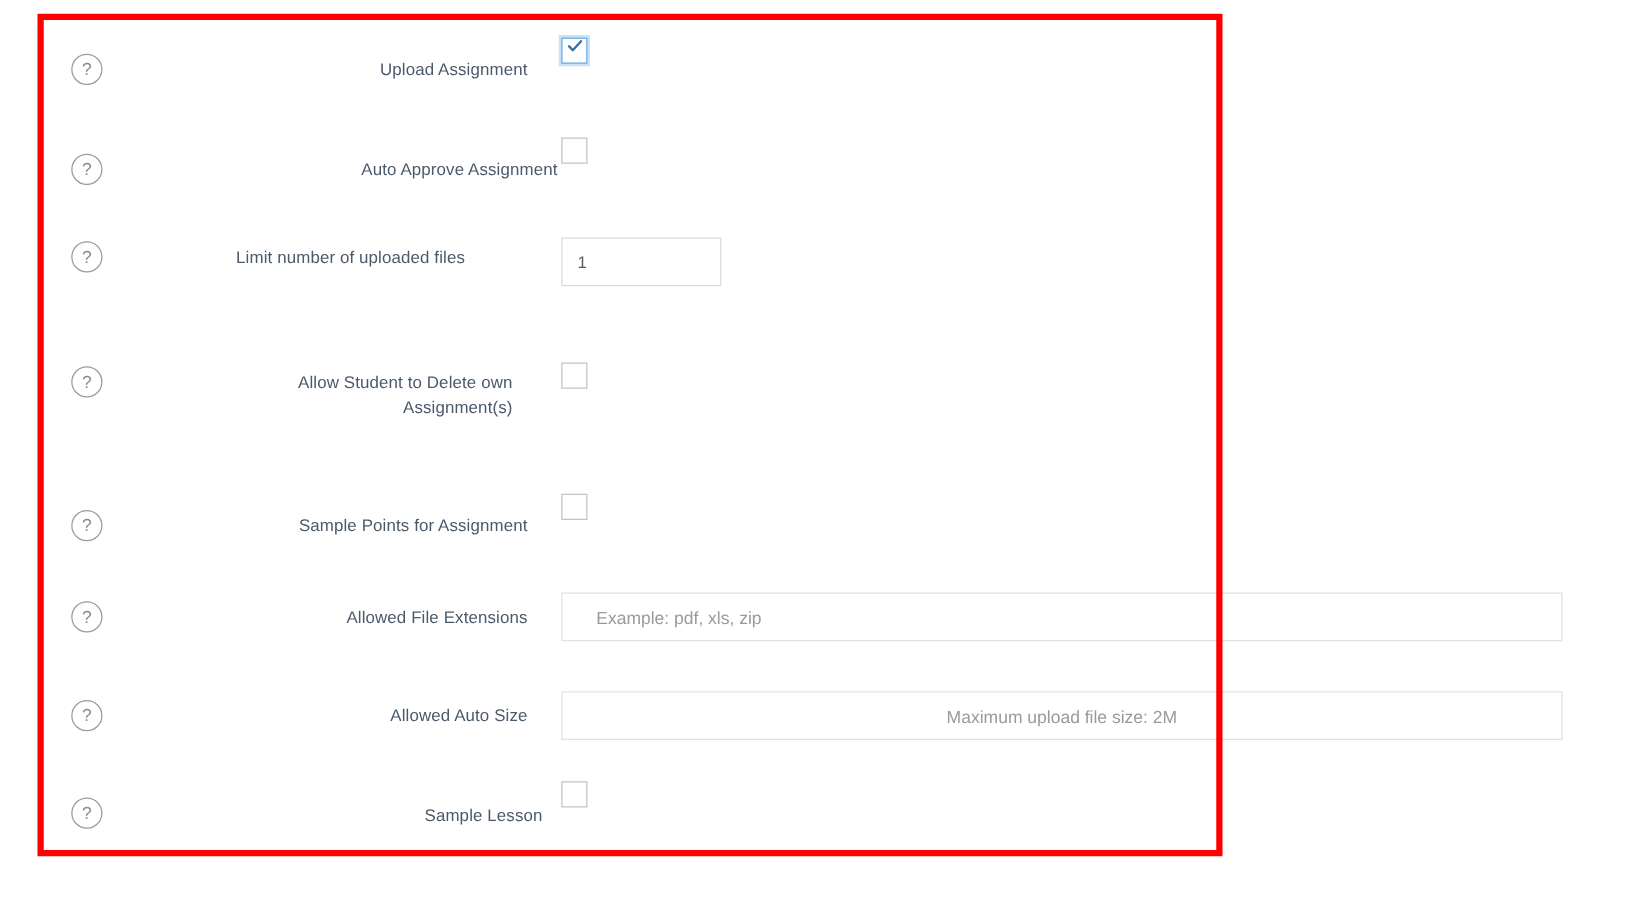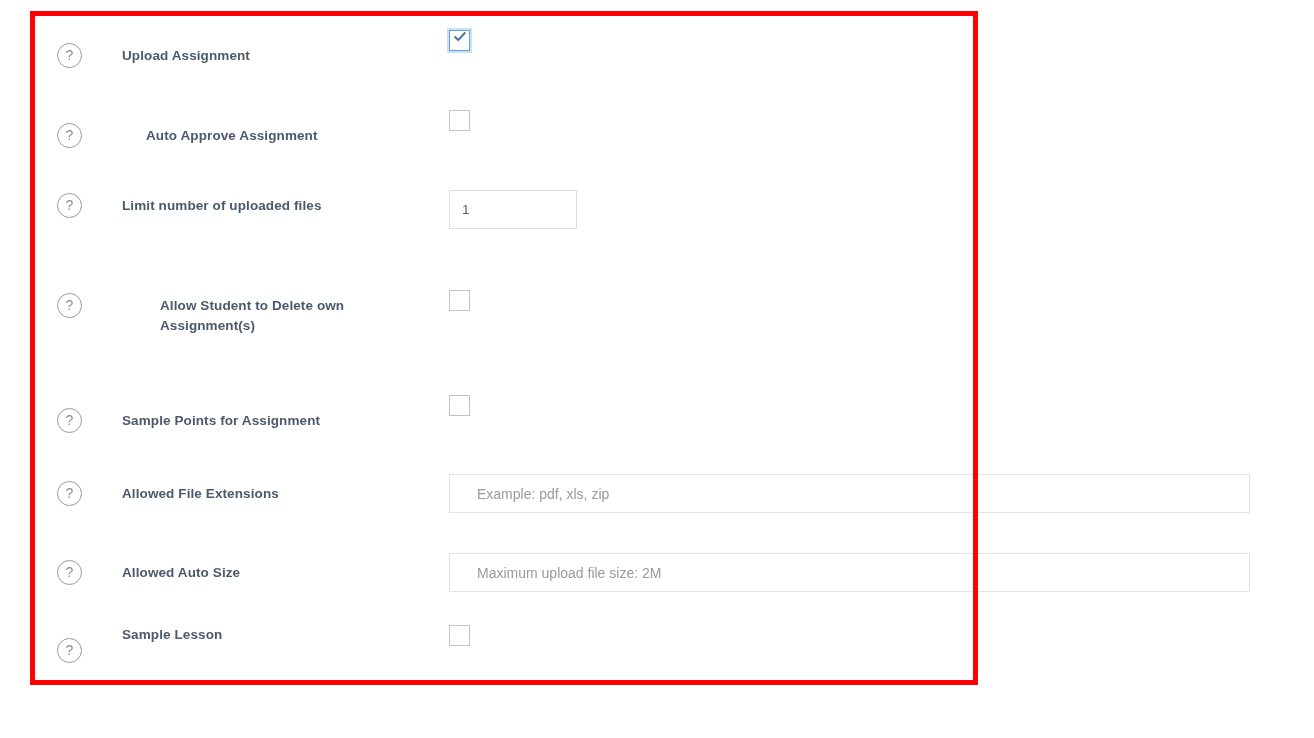--- a/index.html
+++ b/index.html
@@ -59,23 +59,24 @@
     font-weight: 400;
     background: #ffffff;
   }
 
   .row-label {
     position: absolute;
     left: 122px;
     width: 300px;
     color: #4b5a6b;
     font-size: 13.5px;
-    font-weight: bold;
+    font-weight: normal;
     line-height: 20px;
     letter-spacing: 0.1px;
+    text-align: right;
   }
 
   
   .cb {
     position: absolute;
     left: 449px;
     width: 21px;
     height: 21px;
     box-sizing: border-box;
     background: #ffffff;
@@ -171,24 +172,24 @@
 
   <div class="form-row" style="top:474px;">
     <div class="help-icon" style="top:7px;">?</div>
     <div class="row-label" style="top:10px;">Allowed File Extensions</div>
     <input class="text-input" style="top: 0px;" type="text" placeholder="Example: pdf, xls, zip">
   </div>
 
   <div class="form-row" style="top:553px;">
     <div class="help-icon" style="top:7px;">?</div>
     <div class="row-label" style="top:10px;">Allowed Auto Size</div>
-    <input class="text-input" style="top: 0px;" type="text" placeholder="Maximum upload file size: 2M">
+    <input class="text-input" style="top: 0px; text-align: center;" type="text" placeholder="Maximum upload file size: 2M">
   </div>
 
   <div class="form-row" style="top:625px;">
     <div class="help-icon" style="top:13px;">?</div>
-    <div class="row-label" style="top:0;">Sample Lesson</div>
+    <div class="row-label" style="top:18px;margin-left:12px;">Sample Lesson</div>
     <div class="cb" style="top:0px;"></div>
   </div>
 
 </div>
 
 <div id="annotation-box"></div>
 
 </body></html>

